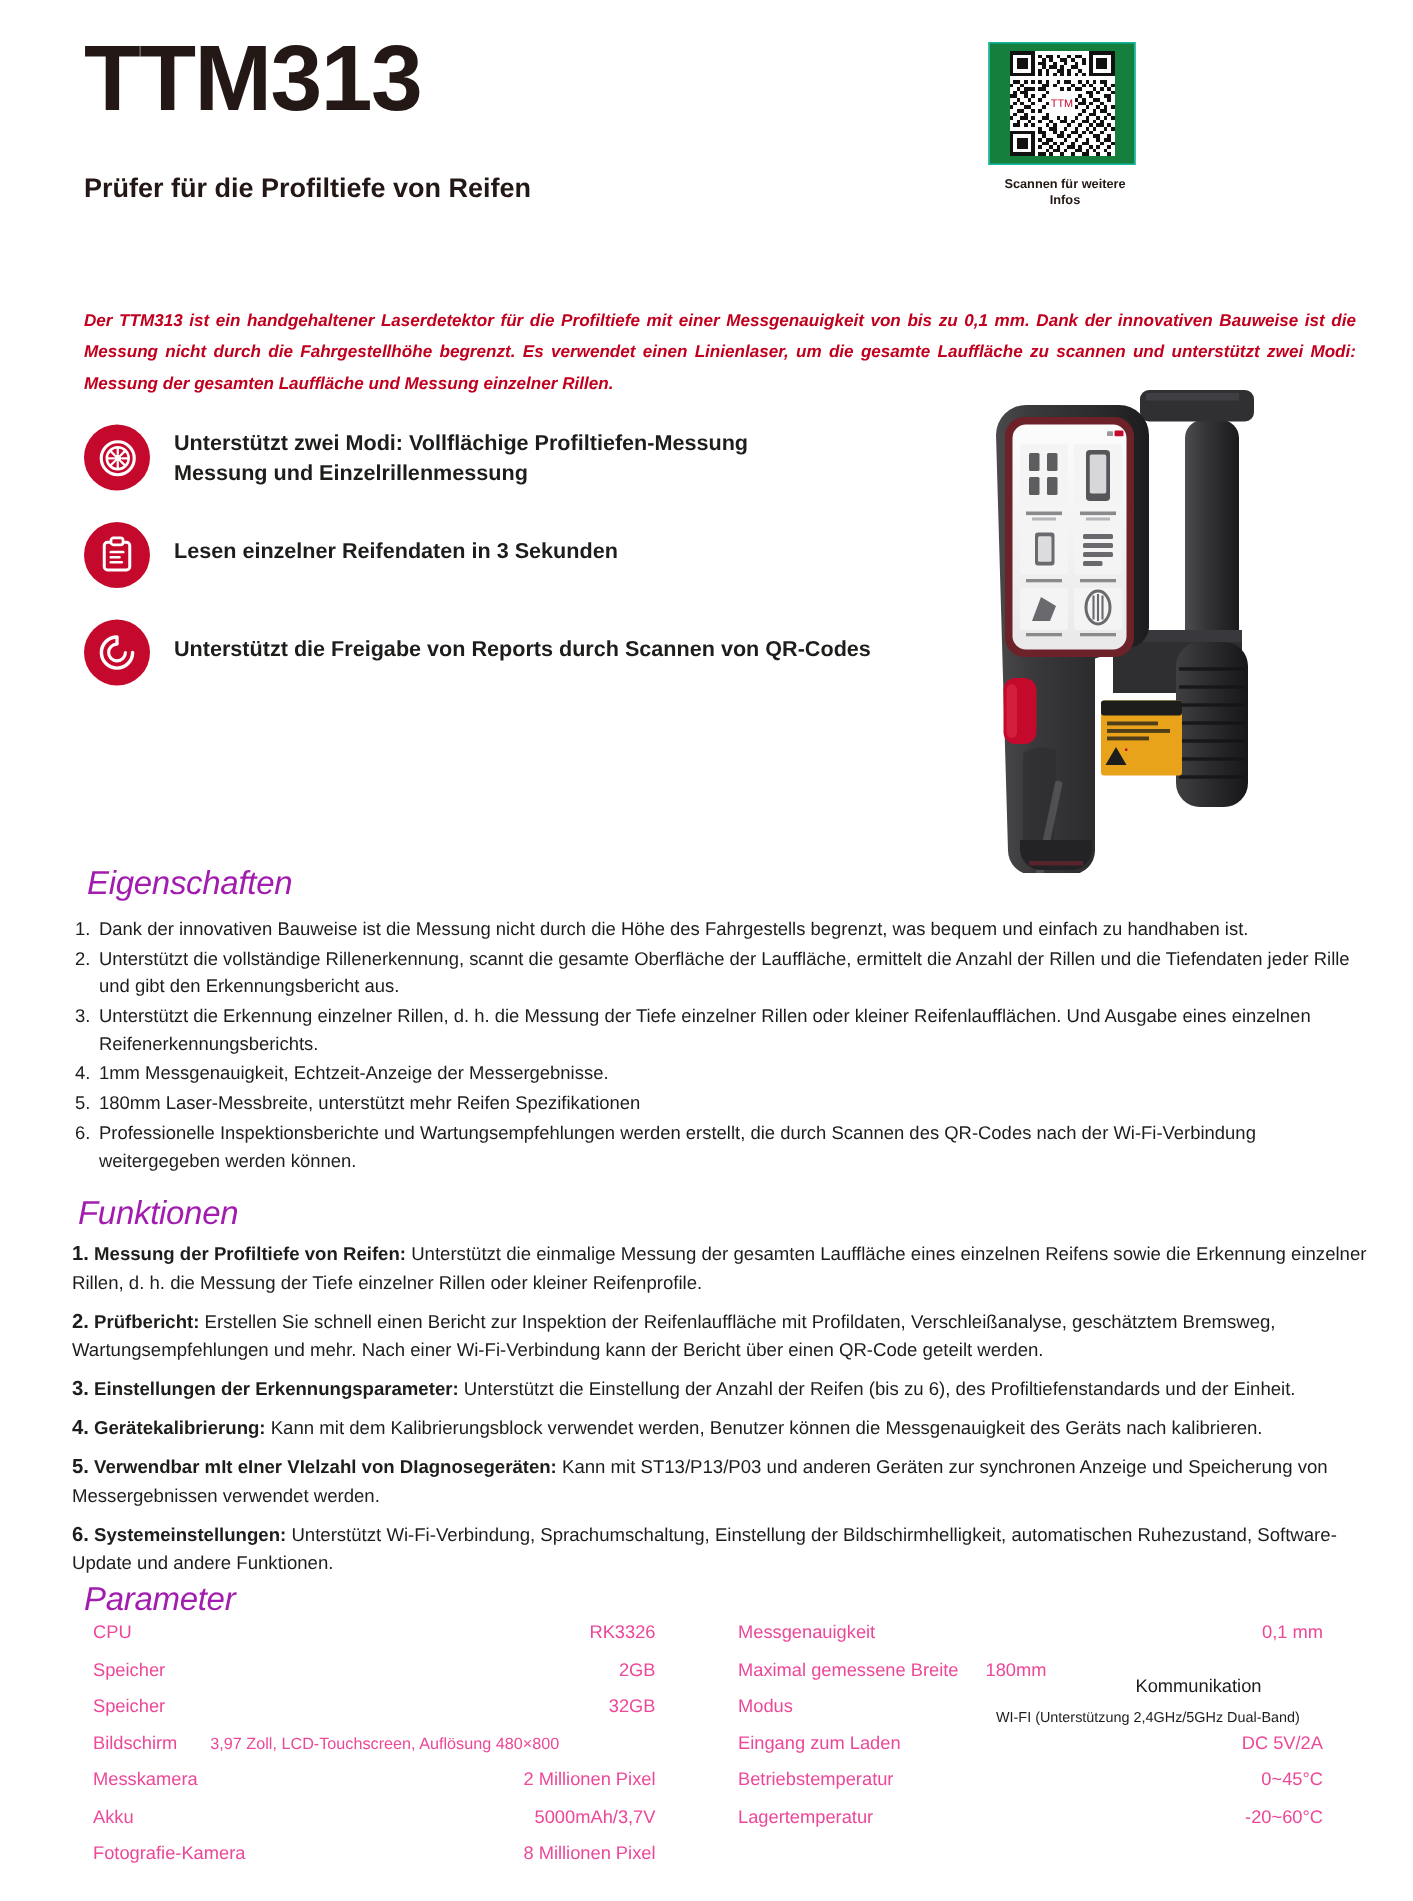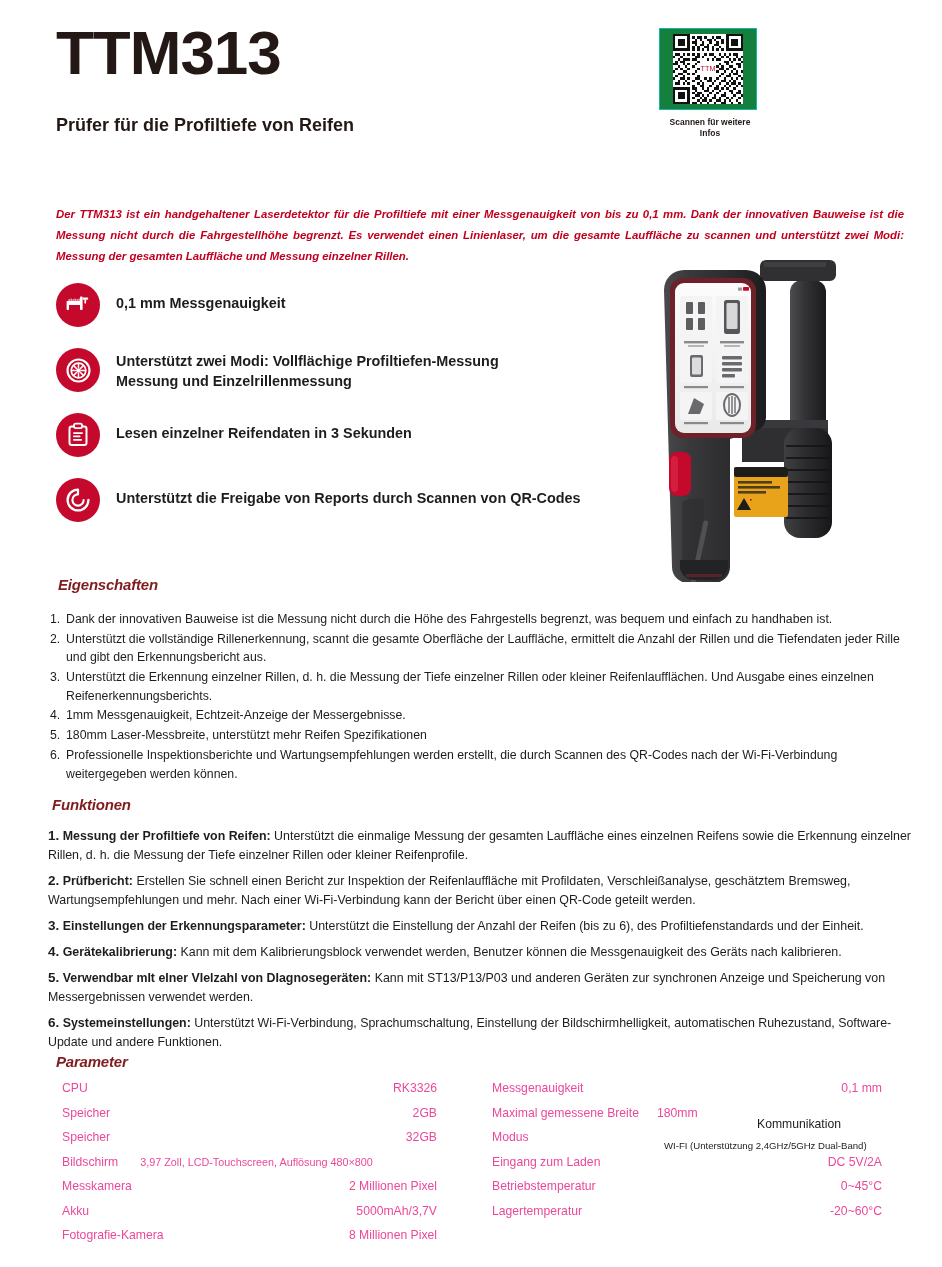--- a/index.html
+++ b/index.html
@@ -108,24 +108,24 @@
   .product-photo {
     position: absolute;
     left: 638px; top: 252px;
     width: 290px; height: 330px;
   }
   .product-photo svg { display: block; width: 100%; height: 100%; }
 
   
   .section-heading {
     position: absolute;
-    font-size: 15px;
-    font-weight: 700;
+    font-size: 22px;
+    font-weight: 400;
     font-style: italic;
-    color: #7f1d1d;
+    color: #a21caf;
     letter-spacing: -0.2px;
   }
 
   
   .num-list { position: absolute; left: 50px; width: 860px; }
   .num-item {
     display: flex;
     font-size: 12.3px;
     line-height: 1.52;
     color: #1d1d1b;
@@ -443,40 +443,20 @@
       </svg>
     </div>
     <div class="qr-caption">Scannen für
 weitere Infos</div>
   </div>
 
   <div class="intro">Der TTM313 ist ein handgehaltener Laserdetektor für die Profiltiefe mit einer Messgenauigkeit von bis zu 0,1 mm. Dank der innovativen Bauweise ist die Messung nicht durch die Fahrgestellhöhe begrenzt. Es verwendet einen Linienlaser, um die gesamte Lauffläche zu scannen und unterstützt zwei Modi: Messung der gesamten Lauffläche und Messung einzelner Rillen.</div>
 
   <div class="features">
 
-    <div class="feature-row">
-      <div class="feature-icon">
-        <svg width="26" height="26" viewBox="0 0 26 26" aria-hidden="true">
-          <g fill="#ffffff">
-            <rect x="2" y="9" width="15" height="4" rx="0.8"></rect>
-            <rect x="3.6" y="7.2" width="1" height="2"></rect>
-            <rect x="5.6" y="6.6" width="1" height="2.6"></rect>
-            <rect x="7.6" y="7.2" width="1" height="2"></rect>
-            <rect x="9.6" y="6.6" width="1" height="2.6"></rect>
-            <rect x="11.6" y="7.2" width="1" height="2"></rect>
-            <rect x="13.6" y="6.6" width="1" height="2.6"></rect>
-            <rect x="1.6" y="9" width="2.4" height="9" rx="0.7"></rect>
-            <rect x="15" y="4.4" width="2.6" height="13.6" rx="0.8"></rect>
-            <rect x="17.6" y="5.6" width="5.6" height="2.2" rx="0.8"></rect>
-            <rect x="19.4" y="7.6" width="1.7" height="4" rx="0.6"></rect>
-          </g>
-        </svg>
-      </div>
-      <div class="feature-text">0,1 mm Messgenauigkeit</div>
-    </div>
 
     <div class="feature-row two-line">
       <div class="feature-icon">
         <svg width="27" height="27" viewBox="0 0 27 27" aria-hidden="true">
           <circle cx="13.5" cy="13.5" r="11" fill="none" stroke="#ffffff" stroke-width="2.1"></circle>
           <circle cx="13.5" cy="13.5" r="7.3" fill="none" stroke="#ffffff" stroke-width="1.7"></circle>
           <circle cx="13.5" cy="13.5" r="2.3" fill="#ffffff"></circle>
           <g stroke="#ffffff" stroke-width="1.5" stroke-linecap="round">
             <line x1="13.5" y1="7" x2="13.5" y2="10.6"></line>
             <line x1="13.5" y1="16.4" x2="13.5" y2="20"></line>

